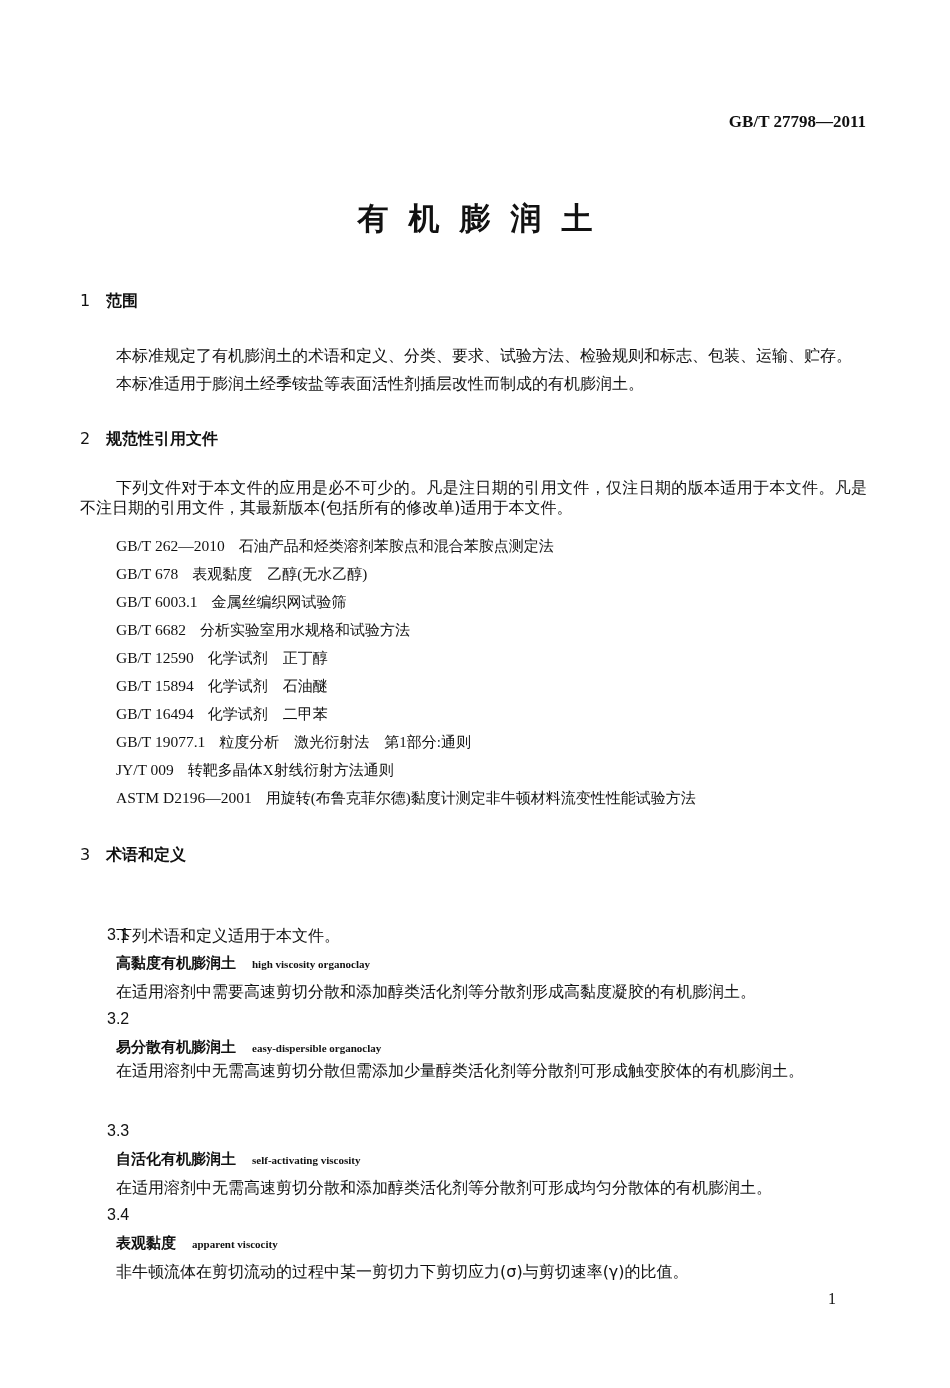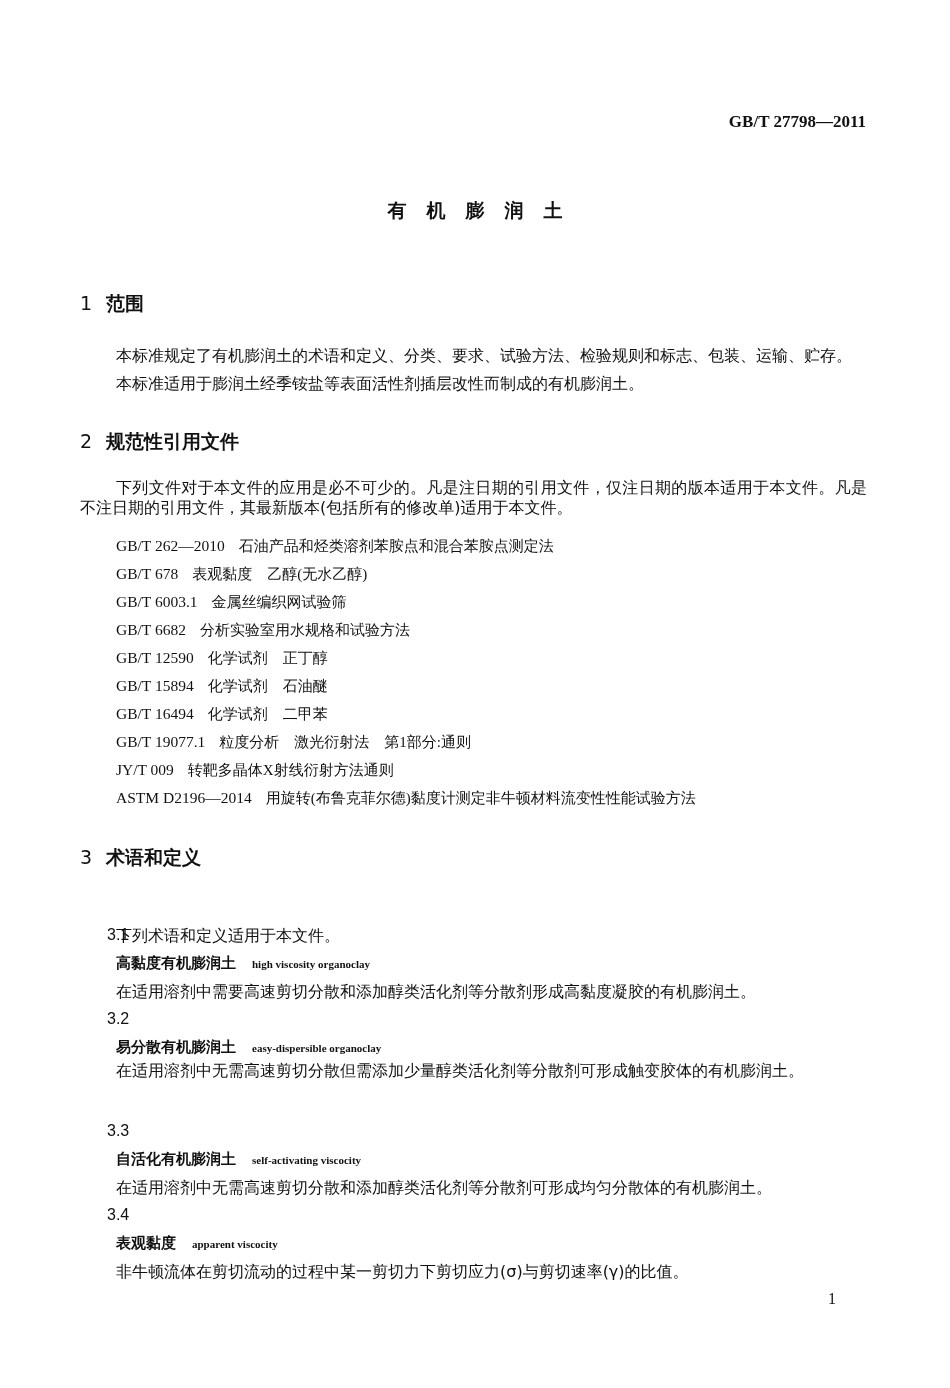--- a/index.html
+++ b/index.html
@@ -10,27 +10,27 @@
     }
     .abs { position: absolute; white-space: nowrap; }
     .std-code {
       left: 0; right: 84px; top: 112px; text-align: right;
       font-family: "Liberation Serif", "DejaVu Serif", serif;
       font-size: 17px; font-weight: bold; padding-left: 25px;
     }
     .title {
       left: 0; right: 0; top: 198px; text-align: center;
       font-family: "DejaVu Sans", sans-serif;
-      font-size: 19px; font-weight: bold; letter-spacing: 20px;
+      font-size: 31px; font-weight: bold; letter-spacing: 20px;
       padding-left: 20px;
     }
     .sec-head {
       left: 80px;
       font-family: "DejaVu Sans", sans-serif;
-      font-size: 19px; font-weight: bold;
+      font-size: 16px; font-weight: bold;
     }
     .sec-head .num { display: inline-block; width: 26px; font-weight: normal; }
     .para {
       left: 116px; font-size: 16px;
       font-family: "DejaVu Sans", sans-serif;
     }
     .para-full {
       left: 80px; width: 787px; font-size: 16px; line-height: 20px;
       text-indent: 36px; white-space: normal;
       font-family: "DejaVu Sans", sans-serif;
@@ -79,36 +79,36 @@
 
 <div class="abs ref" style="top:537px;"><span class="code">GB/T 262—2010</span><span class="name">石油产品和烃类溶剂苯胺点和混合苯胺点测定法</span></div>
 <div class="abs ref" style="top:565px;"><span class="code">GB/T 678</span><span class="name">表观黏度　乙醇(无水乙醇)</span></div>
 <div class="abs ref" style="top:593px;"><span class="code">GB/T 6003.1</span><span class="name">金属丝编织网试验筛</span></div>
 <div class="abs ref" style="top:621px;"><span class="code">GB/T 6682</span><span class="name">分析实验室用水规格和试验方法</span></div>
 <div class="abs ref" style="top:649px;text-align:center;"><span class="code">GB/T 12590</span><span class="name">化学试剂　正丁醇</span></div>
 <div class="abs ref" style="top:677px;"><span class="code">GB/T 15894</span><span class="name">化学试剂　石油醚</span></div>
 <div class="abs ref" style="top:705px;"><span class="code">GB/T 16494</span><span class="name">化学试剂　二甲苯</span></div>
 <div class="abs ref" style="top:733px;"><span class="code">GB/T 19077.1</span><span class="name">粒度分析　激光衍射法　第1部分:通则</span></div>
 <div class="abs ref" style="top:761px;"><span class="code">JY/T 009</span><span class="name">转靶多晶体X射线衍射方法通则</span></div>
-<div class="abs ref" style="top:789px;"><span class="code">ASTM D2196—2014</span><span class="name">用旋转(布鲁克菲尔德)黏度计测定非牛顿材料流变性性能试验方法</span></div>
+<div class="abs ref" style="top:789px;"><span class="code">ASTM D2196—2001</span><span class="name">用旋转(布鲁克菲尔德)黏度计测定非牛顿材料流变性性能试验方法</span></div>
 
 <div class="abs sec-head" style="top:845px;">
   <span class="num">3</span><span>术语和定义</span>
 </div>
 <div class="abs para" style="top:898px;margin-top:28px;">下列术语和定义适用于本文件。</div>
 
 <div class="abs clause-num" style="top:926px;">3.1</div>
 <div class="abs term" style="top:954px;"><span>高黏度有机膨润土</span><span class="en">high viscosity organoclay</span></div>
 <div class="abs para" style="top:982px;">在适用溶剂中需要高速剪切分散和添加醇类活化剂等分散剂形成高黏度凝胶的有机膨润土。</div>
 
 <div class="abs clause-num" style="top:1010px;">3.2</div>
 <div class="abs term" style="top:1038px;"><span>易分散有机膨润土</span><span class="en">easy-dispersible organoclay</span></div>
 <div class="abs para-full" style="top:1061px;">在适用溶剂中无需高速剪切分散但需添加少量醇类活化剂等分散剂可形成触变胶体的有机膨润土。</div>
 
 <div class="abs clause-num" style="top:1122px;">3.3</div>
-<div class="abs term" style="top:1150px;"><span>自活化有机膨润土</span><span class="en">self-activating viscocity</span></div>
+<div class="abs term" style="top:1150px;"><span>自活化有机膨润土</span><span class="en">self-activating viscosity</span></div>
 <div class="abs para" style="top:1178px;">在适用溶剂中无需高速剪切分散和添加醇类活化剂等分散剂可形成均匀分散体的有机膨润土。</div>
 
 <div class="abs clause-num" style="top:1206px;">3.4</div>
 <div class="abs term" style="top:1234px;"><span>表观黏度</span><span class="en">apparent viscocity</span></div>
 <div class="abs para" style="top:1262px;">非牛顿流体在剪切流动的过程中某一剪切力下剪切应力(σ)与剪切速率(γ)的比值。</div>
 
 <div class="abs page-num">1</div>
 
 </body></html>

